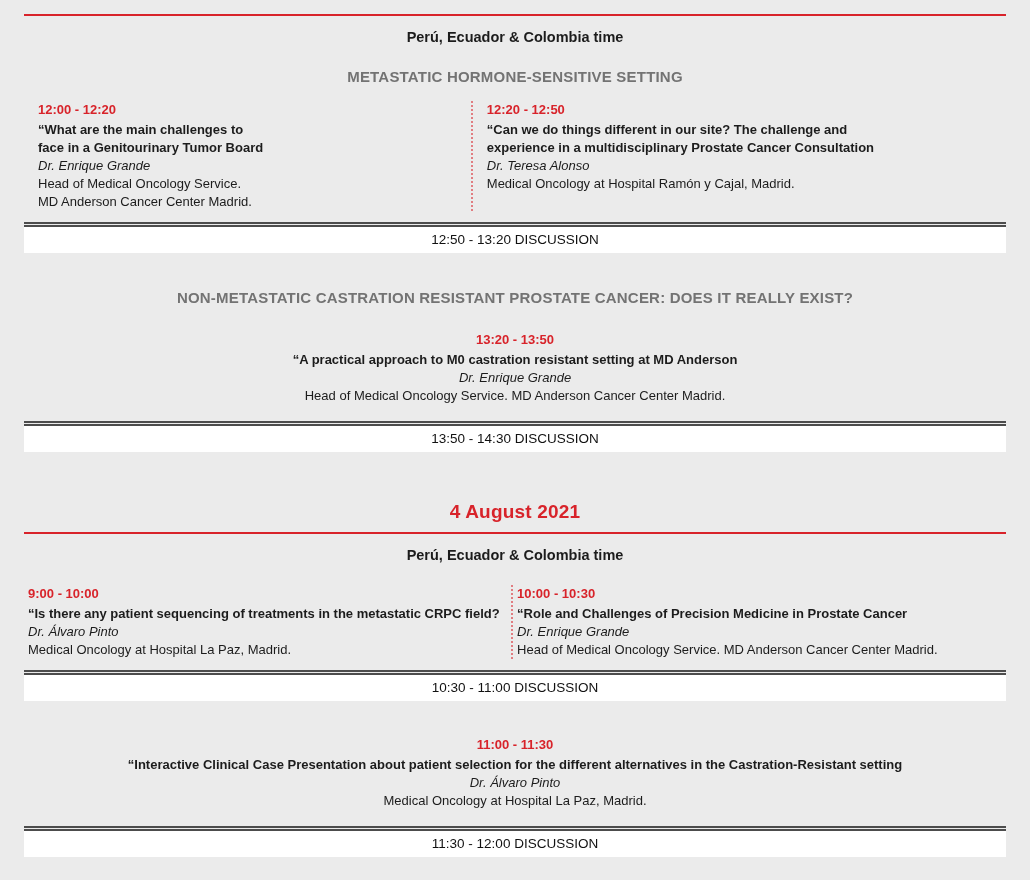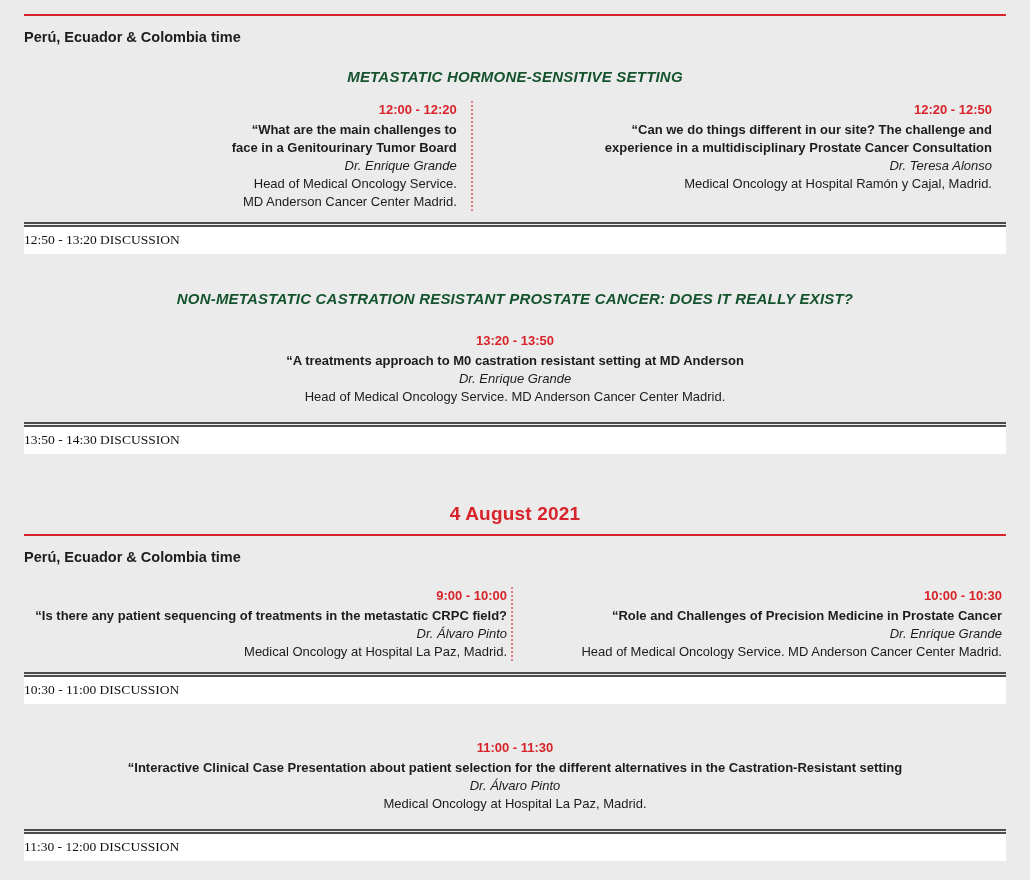--- a/index.html
+++ b/index.html
@@ -16,38 +16,38 @@
     text-align: center;
     color: #d8232a;
     font-size: 19px;
     font-weight: 700;
     line-height: 24px;
     margin-bottom: 8px;
     letter-spacing: .2px;
   }
   .red-rule { height: 2px; background: #d8232a; margin-bottom: 12px; }
   .tz {
+    text-align: center;
     font-size: 14.5px;
     font-weight: 700;
     line-height: 18px;
     margin-bottom: 21px;
   }
   .section-heading {
     text-align: center;
-    color: #14532d;
+    color: #737373;
     font-size: 15px;
     font-weight: 700;
     line-height: 19px;
     letter-spacing: .2px;
     margin-bottom: 15px;
-    font-style: italic;
   }
 
   .columns { display: flex; align-items: stretch; }
-  .col { text-align: right; padding: 0 14px; }
+  .col { text-align: left; padding: 0 14px; }
   .columns-day1 .col-left  { width: 45.5%; }
   .columns-day1 .col-right { width: 54.5%; }
   .columns-day2 .col { padding: 0 4px; }
   .columns-day2 .col-left  { width: 49.6%; }
   .columns-day2 .col-right { width: 50.4%; }
   .col-right { border-left: 2px dotted rgba(216,35,42,.55); }
 
   .time {
     color: #d8232a;
     font-size: 13px;
@@ -59,25 +59,24 @@
   .speaker { font-size: 13px; font-style: italic; line-height: 18px; }
   .affil { font-size: 13px; line-height: 18px; text-wrap: balance; }
 
   .single-session { text-align: center; margin: 0 auto; max-width: 760px; }
 
   .discussion {
     margin-top: 11px;
     background: #ffffff;
     background-clip: padding-box;
     border-top: 5px double #4c4c4c;
-    text-align: left;
+    text-align: center;
     padding: 5px 0 6px;
     font-size: 13.5px;
     color: #111;
-    font-family: Liberation Serif, serif;
   }
   .mt16 { margin-top: 16px; }
   .gap-heading { margin-top: 35px; }
   .gap-time { margin-top: 24px; }
   .day-2 { margin-top: 48px; }
 </style>
 </head>
 <body>
 
 <div class="page">
@@ -104,21 +103,21 @@
     </div>
 
     <div class="discussion">
       <span>12:50 - 13:20 DISCUSSION</span>
     </div>
 
     <h2 class="section-heading gap-heading">NON-METASTATIC CASTRATION RESISTANT PROSTATE CANCER: DOES IT REALLY EXIST?</h2>
 
     <div class="single-session gap-time">
       <div class="time">13:20 - 13:50</div>
-      <div class="stitle">“A treatments approach to M0 castration resistant setting at MD Anderson</div>
+      <div class="stitle">“A practical approach to M0 castration resistant setting at MD Anderson</div>
       <div class="speaker">Dr. Enrique Grande</div>
       <div class="affil">Head of Medical Oncology Service. MD Anderson Cancer Center Madrid.</div>
     </div>
 
     <div class="discussion mt16">
       <span>13:50 - 14:30 DISCUSSION</span>
     </div>
   </section>
 
   <section class="day day-2">

